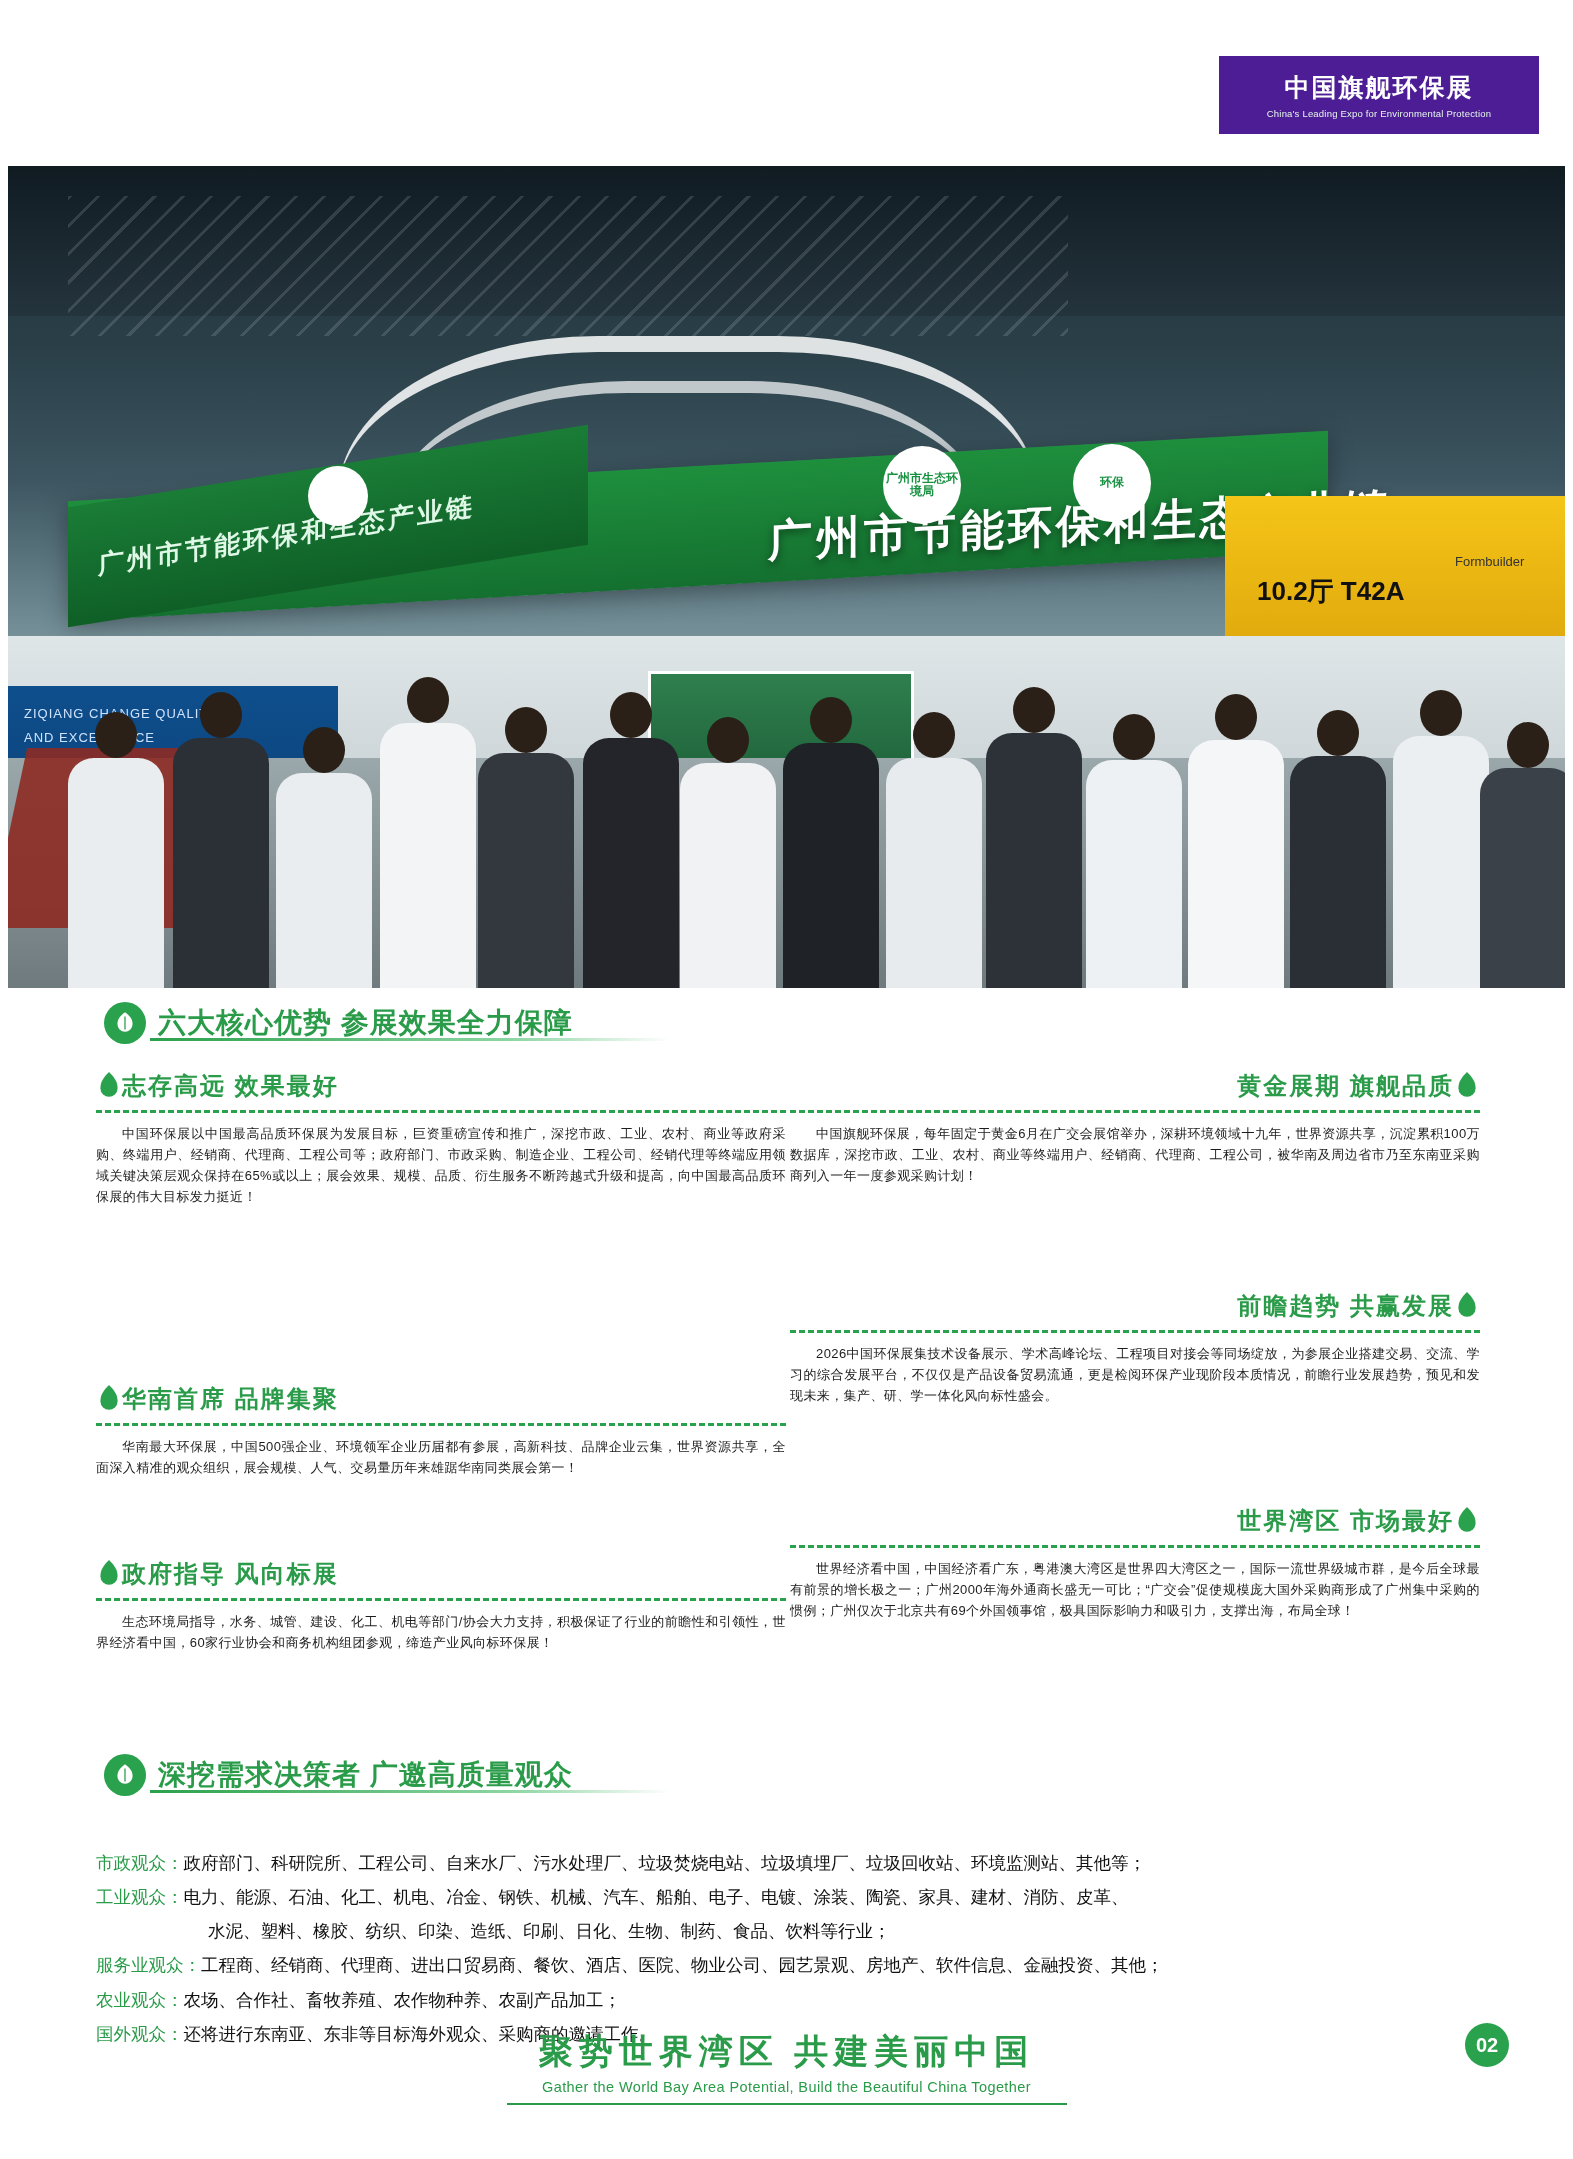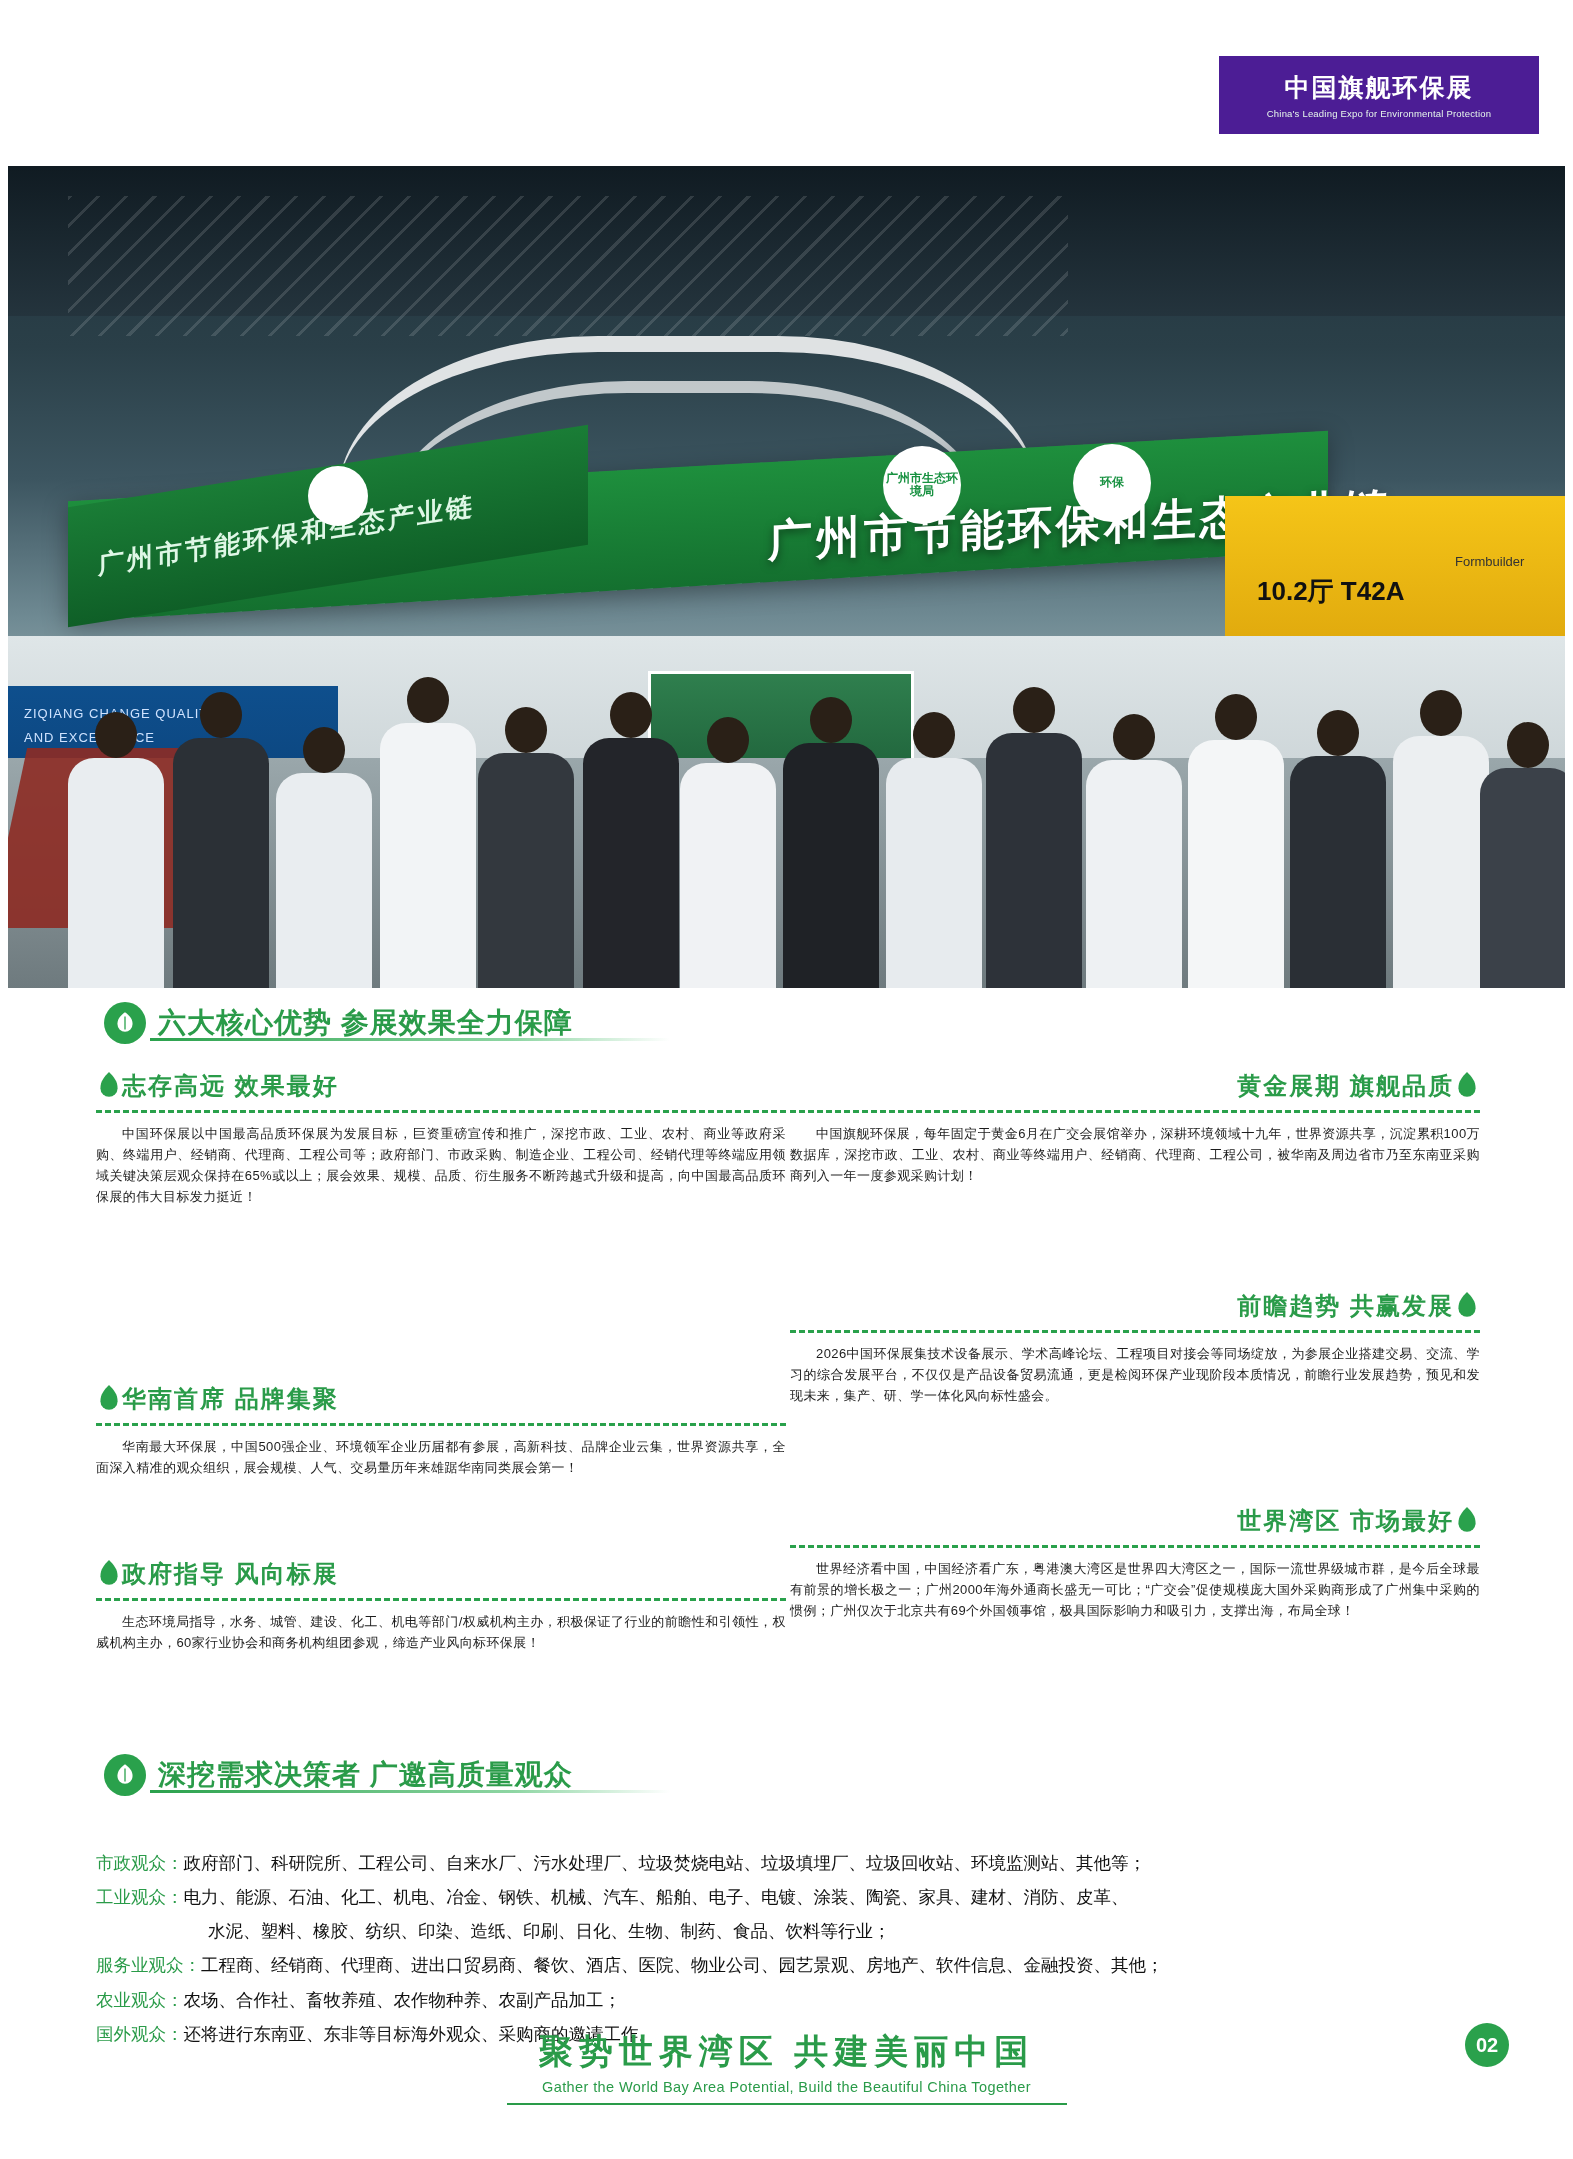--- a/index.html
+++ b/index.html
@@ -222,21 +222,21 @@
   </div>
 
   <div class="adv" style="left:96px;top:1558px;">
     <div class="title-row">
       <svg class="leaf" viewBox="0 0 24 28">
           <path d="M12 1C7 6 4 10 4 16a8 8 0 0 0 16 0c0-6-3-10-8-15z" fill="#2aa14c"></path>
         </svg>
       <h3>政府指导  风向标展</h3>
     </div>
     <div class="dashline"></div>
-    <p>生态环境局指导，水务、城管、建设、化工、机电等部门/权威机构主办，积极保证了行业的前瞻性和引领性，权威机构主办，60家行业协会和商务机构组团参观，缔造产业风向标环保展！</p>
+    <p>生态环境局指导，水务、城管、建设、化工、机电等部门/协会大力支持，积极保证了行业的前瞻性和引领性，世界经济看中国，60家行业协会和商务机构组团参观，缔造产业风向标环保展！</p>
   </div>
 
   <div class="adv right" style="left:790px;top:1070px;">
     <div class="title-row">
       <h3>黄金展期  旗舰品质</h3>
       <svg class="leaf" viewBox="0 0 24 28">
           <path d="M12 1C7 6 4 10 4 16a8 8 0 0 0 16 0c0-6-3-10-8-15z" fill="#2aa14c"></path>
         </svg>
     </div>
     <div class="dashline"></div>

